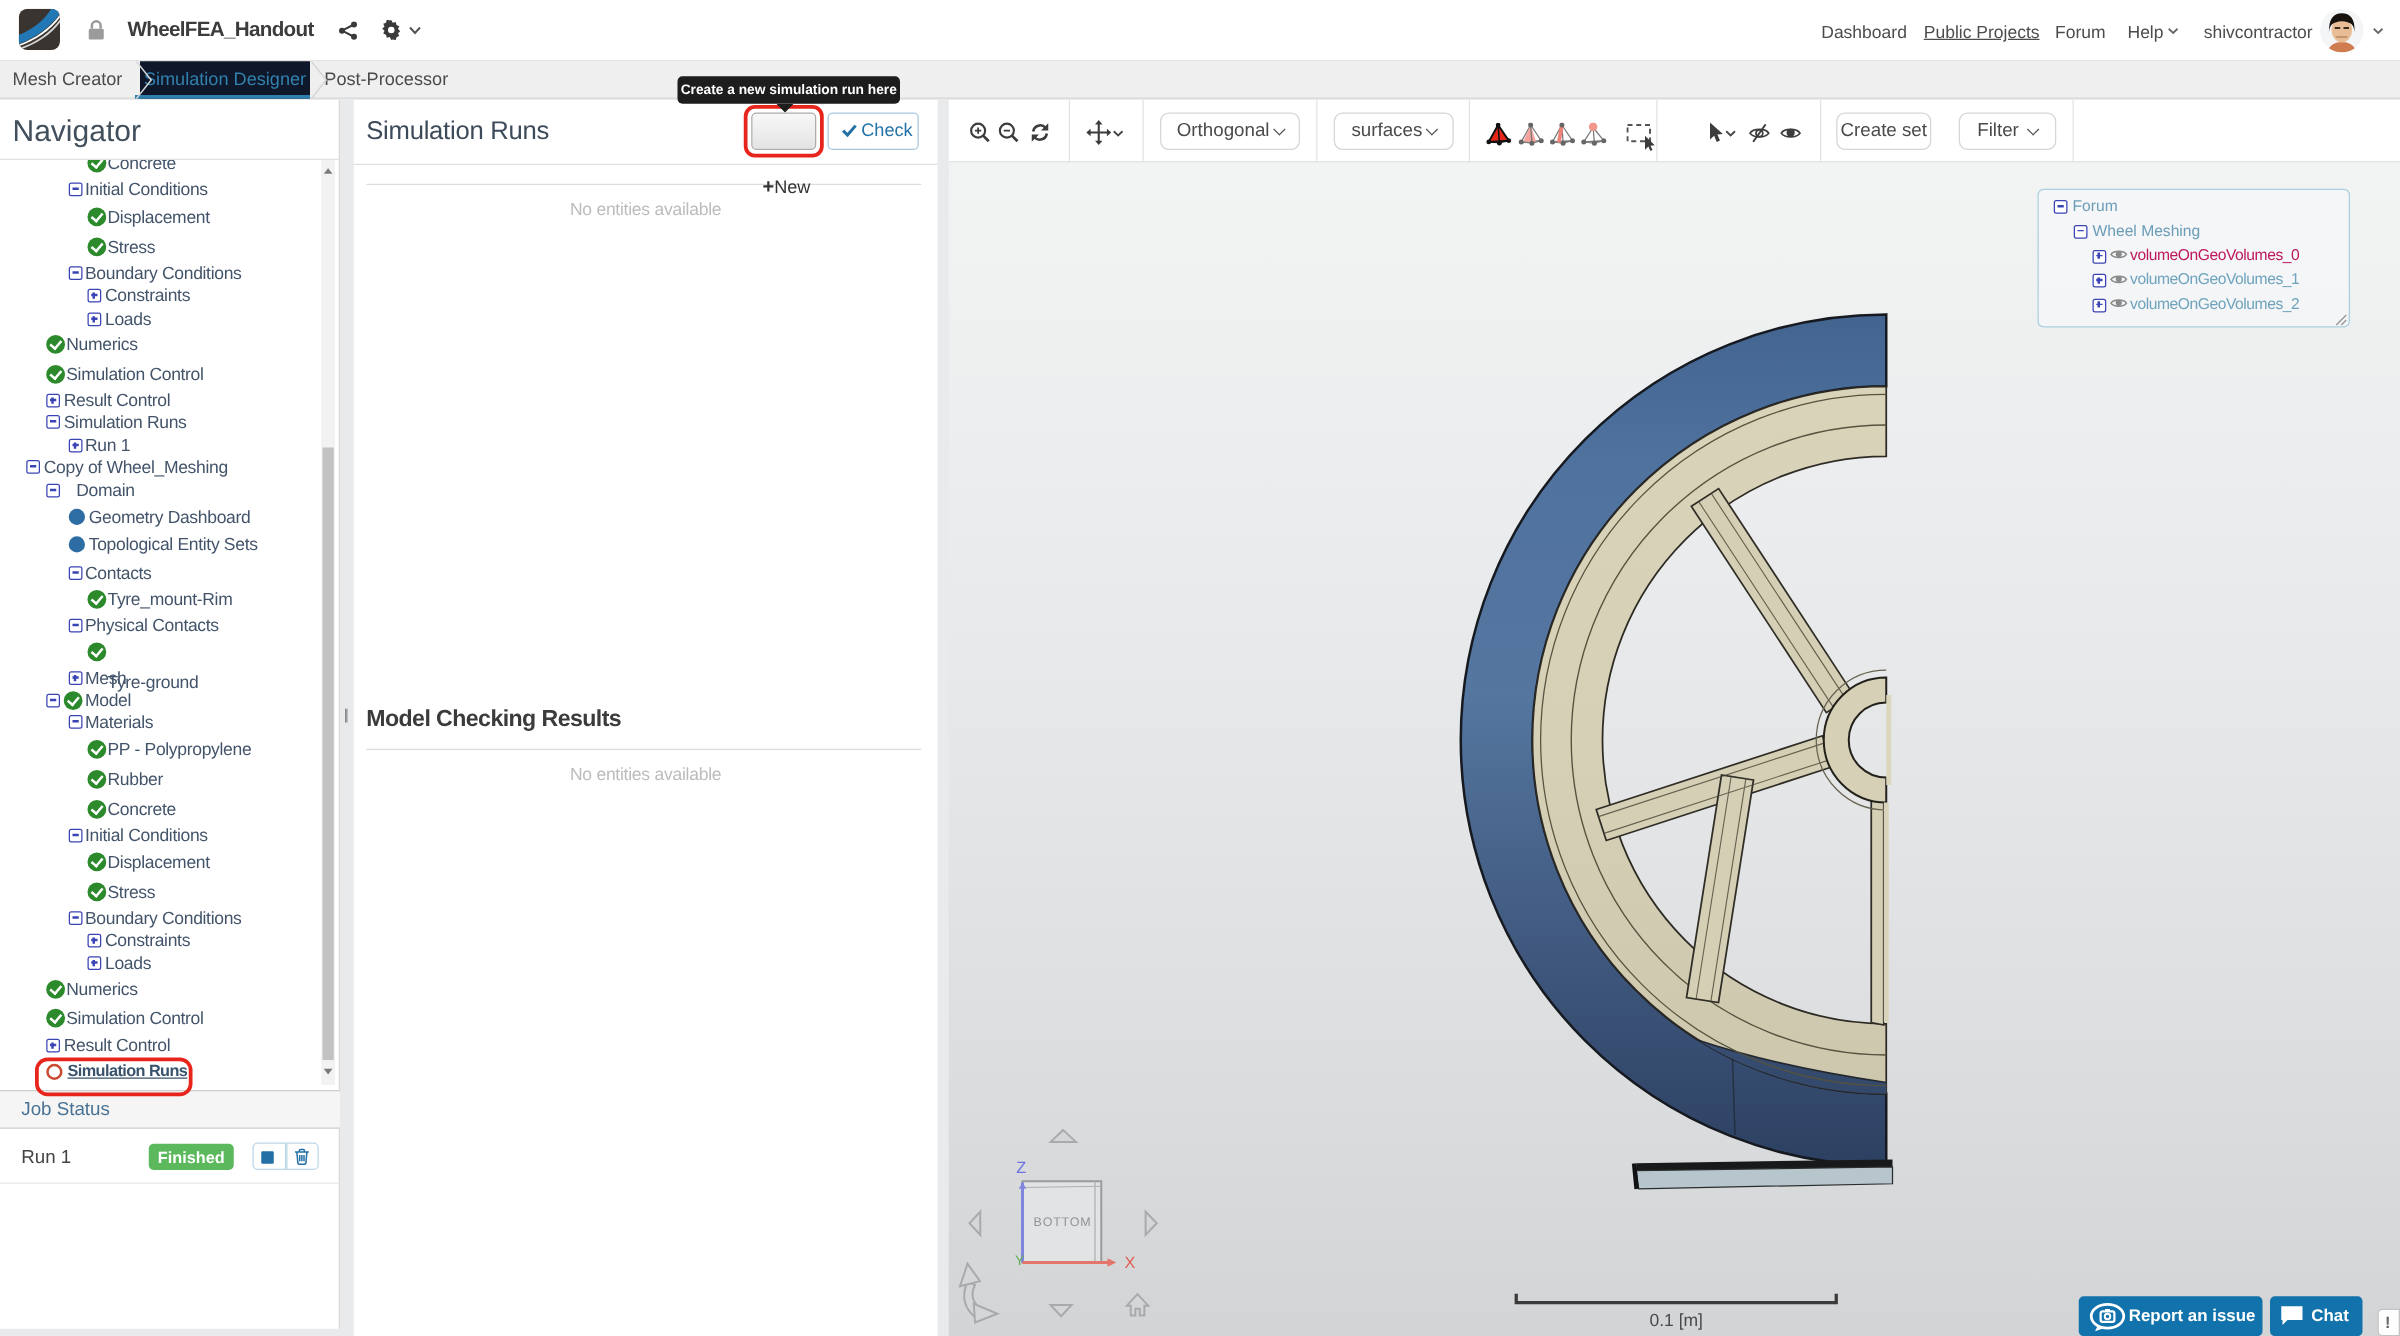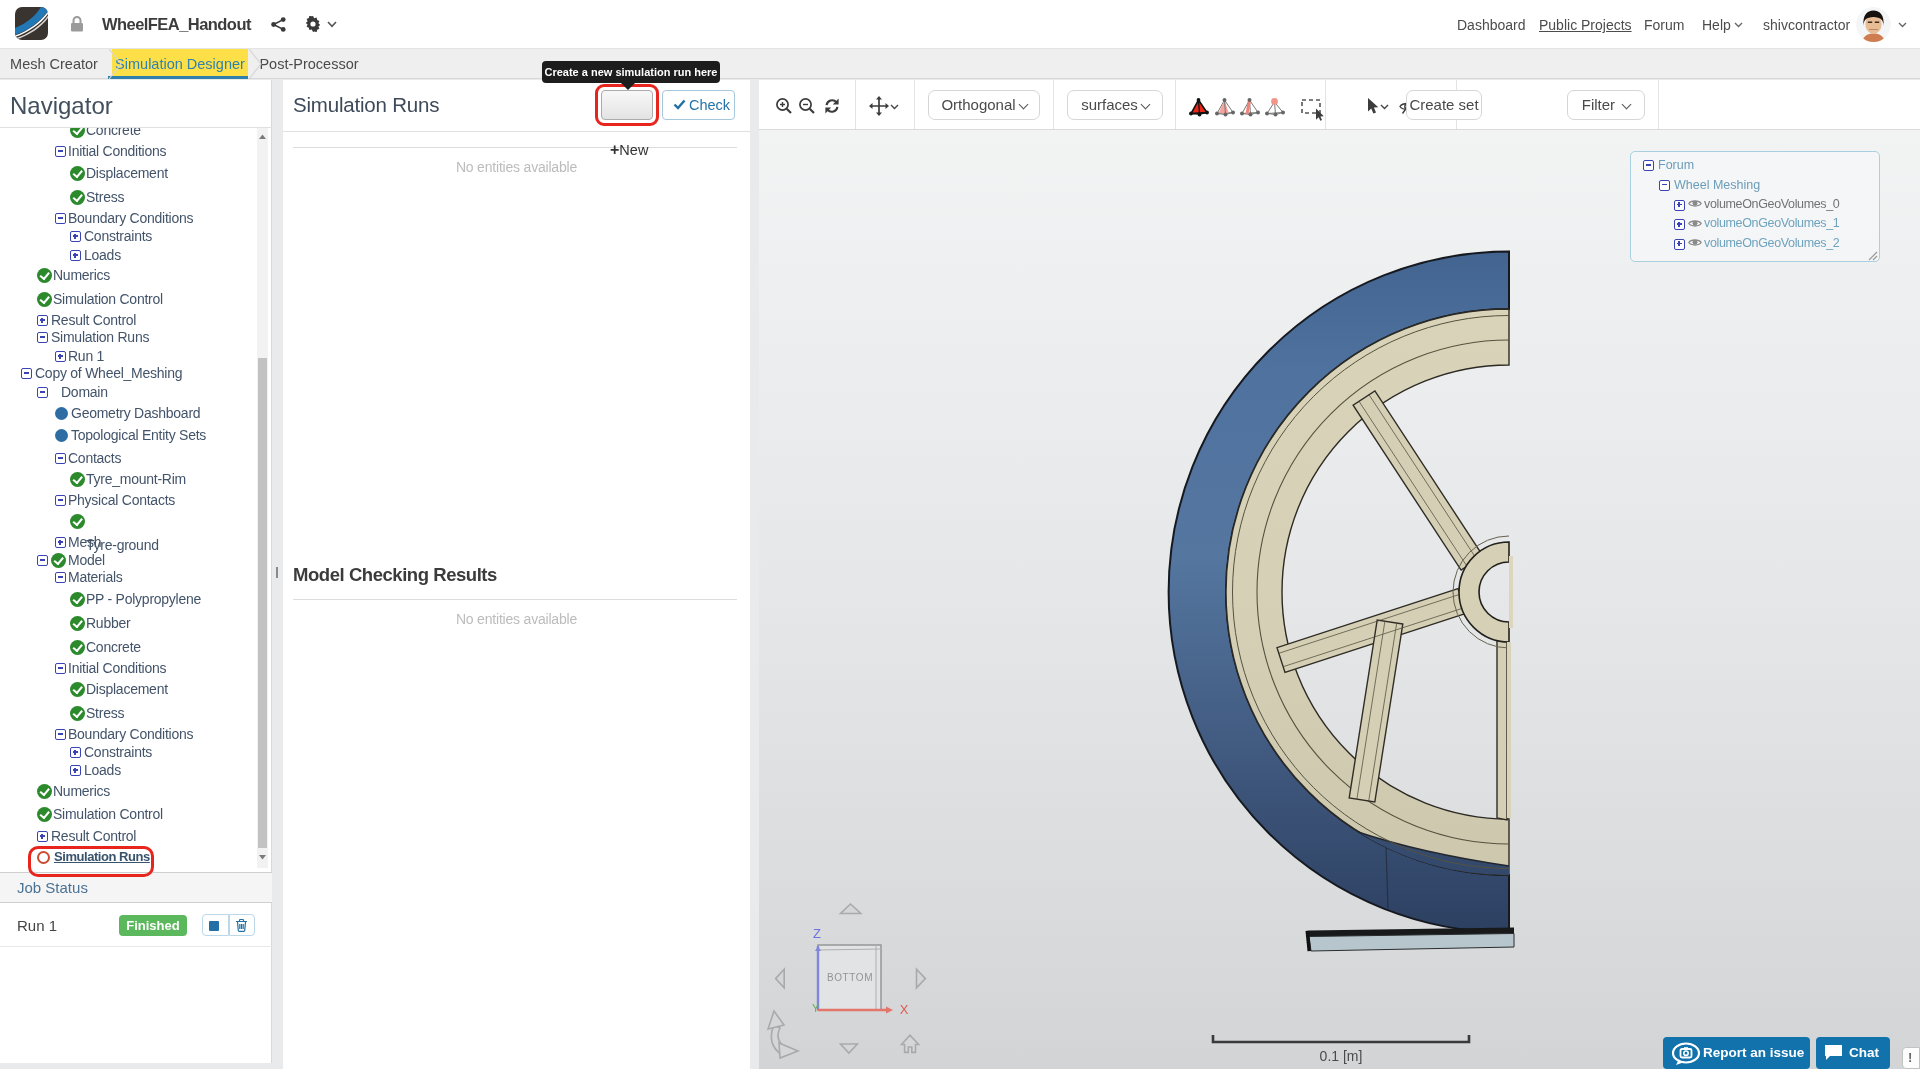--- a/index.html
+++ b/index.html
@@ -70,21 +70,21 @@
 <path d="M7.5 19 C6.5 8 11 3.5 17.5 3.5 C24 3.5 28.5 8 27.5 19 C27.5 12.5 24.5 10.5 17.5 10 C10.5 10.5 7.5 12.5 7.5 19 Z" fill="#17120e"></path>
 <path d="M11.8 15.3 h4.4 M18.8 15.3 h4.4" stroke="#3d2b20" stroke-width="1.6"></path>
 <path d="M13 22.5 h9" stroke="#b98762" stroke-width="1.2"></path>
 </g>
   </svg>
 <svg class="abs" style="left:1898px;top:22px;" width="9" height="6" viewBox="0 0 9 6">
     <path d="M1 1 L4.5 4.4 L8 1" fill="none" stroke="#666" stroke-width="1.4"></path>
   </svg>
 <div class="abs" style="left:0;top:49px;width:1920px;height:30px;background:#efefef;border-bottom:1px solid #d7d7d7;"></div>
 <div class="abs" style="left:0;top:49px;width:108px;height:30px;font-size:14.5px;color:#4a4a4a;text-align:center;line-height:30px;white-space:nowrap;">Mesh Creator</div>
-<div class="abs" style="left:112px;top:49px;width:136px;height:30px;background:#fde047;font-size:14.5px;color:#3181ad;text-align:center;line-height:30px;white-space:nowrap;">Simulation Designer</div>
+<div class="abs" style="left:112px;top:49px;width:136px;height:30px;background:#0f172a;font-size:14.5px;color:#3181ad;text-align:center;line-height:30px;white-space:nowrap;">Simulation Designer</div>
 <div class="abs" style="left:108px;top:76px;width:140px;height:3px;background:#2e7fac;"></div>
 <div class="abs" style="left:257px;top:49px;width:104px;height:30px;font-size:14.5px;color:#4a4a4a;text-align:center;line-height:30px;white-space:nowrap;">Post-Processor</div>
 <svg class="abs" style="left:108px;top:49px;" width="16" height="30" viewBox="0 0 16 30">
     <path d="M1 0 L13 15 L1 30" fill="none" stroke="#d6d6d6" stroke-width="1.2"></path>
   </svg>
 <svg class="abs" style="left:248px;top:49px;" width="16" height="30" viewBox="0 0 16 30">
     <path d="M1 0 L13 15 L1 30" fill="none" stroke="#d6d6d6" stroke-width="1.2"></path>
   </svg>
 <div class="abs" style="left:0;top:80px;width:272px;height:983px;background:#fff;border-right:1px solid #d9d9d9;"></div>
 <div class="abs" style="left:10px;top:92px;font-size:24px;color:#424f5c;">Navigator</div>
@@ -283,21 +283,21 @@
   </svg>
 <svg class="abs" style="left:1399px;top:99px;" width="17" height="15" viewBox="0 0 17 15">
 <path d="M1 7.5 C3.5 3.5 13.5 3.5 16 7.5 C13.5 11.5 3.5 11.5 1 7.5 Z" fill="none" stroke="#3c3c3c" stroke-width="1.4"></path>
 <circle cx="8.5" cy="7.5" r="2.7" fill="none" stroke="#3c3c3c" stroke-width="1.4"></circle>
 <path d="M13.5 0.5 L3.5 14.5" stroke="#3c3c3c" stroke-width="1.4"></path>
   </svg>
 <svg class="abs" style="left:1424px;top:100px;" width="17" height="13" viewBox="0 0 17 13">
 <path d="M1 6.5 C3.5 2.5 13.5 2.5 16 6.5 C13.5 10.5 3.5 10.5 1 6.5 Z" fill="none" stroke="#3c3c3c" stroke-width="1.4"></path>
 <circle cx="8.5" cy="6.2" r="3.3" fill="#3c3c3c"></circle>
   </svg>
-<div class="btn-outline" style="left:1406px;top:90px;width:76px;height:30px;line-height:28px;">Create set</div>
+<div class="btn-outline" style="left:1469px;top:90px;width:76px;height:30px;line-height:28px;">Create set</div>
 <div class="btn-outline" style="left:1567px;top:90px;width:78px;height:30px;line-height:28px;">Filter&nbsp;<span class="chev"></span></div>
 <div class="abs" style="left:759px;top:130px;width:1161px;height:939px;background:linear-gradient(180deg,#f2f3f3 0%,#ebeced 30%,#e4e5e6 55%,#dadcdd 80%,#d2d4d6 100%);"></div>
 <svg class="abs" style="left:759px;top:130px;" width="1161" height="939" viewBox="759 130 1161 939">
 <defs>
 <linearGradient id="tyre" x1="0" y1="251" x2="0" y2="933" gradientUnits="userSpaceOnUse">
 <stop offset="0" stop-color="#42648f"></stop>
         <stop offset="0.18" stop-color="#50729f"></stop>
         <stop offset="0.45" stop-color="#54769f"></stop>
         <stop offset="0.75" stop-color="#40587e"></stop>
         <stop offset="1" stop-color="#2c4061"></stop>
@@ -371,21 +371,21 @@
 <div class="abs" style="left:1630px;top:151px;width:250px;height:111px;background:rgba(245,247,248,0.75);border:1px solid #a9cfe0;border-radius:5px;"></div>
 <span class="abs pm" style="left:1643px;top:160px;"></span>
 <div class="abs" style="left:1658px;top:158px;font-size:12.5px;color:#6b9cb8;">Forum</div>
 <span class="abs pm" style="left:1659px;top:179.5px;"></span>
 <div class="abs" style="left:1674px;top:177.5px;font-size:12.5px;color:#6b9cb8;">Wheel Meshing</div>
 <span class="abs pm plus" style="left:1674px;top:199.5px;"></span>
 <svg class="abs" style="left:1688px;top:198px;" width="14" height="11" viewBox="0 0 17 13">
     <path d="M1 6.5 C3.5 2.5 13.5 2.5 16 6.5 C13.5 10.5 3.5 10.5 1 6.5 Z" fill="none" stroke="#8a8a8a" stroke-width="1.6"></path>
     <circle cx="8.5" cy="6.2" r="3" fill="#8a8a8a"></circle>
   </svg>
-<div class="abs" style="left:1704px;top:196.5px;font-size:12.5px;letter-spacing:-0.35px;color:#737373;">volumeOnGeoVolumes_0</div>
+<div class="abs" style="left:1704px;top:196.5px;font-size:12.5px;letter-spacing:-0.35px;color:#be185d;">volumeOnGeoVolumes_0</div>
 <span class="abs pm plus" style="left:1674px;top:219px;"></span>
 <svg class="abs" style="left:1688px;top:218px;" width="14" height="11" viewBox="0 0 17 13">
     <path d="M1 6.5 C3.5 2.5 13.5 2.5 16 6.5 C13.5 10.5 3.5 10.5 1 6.5 Z" fill="none" stroke="#8a8a8a" stroke-width="1.6"></path>
     <circle cx="8.5" cy="6.2" r="3" fill="#8a8a8a"></circle>
   </svg>
 <div class="abs" style="left:1704px;top:216px;font-size:12.5px;letter-spacing:-0.35px;color:#6fa3bd;">volumeOnGeoVolumes_1</div>
 <span class="abs pm plus" style="left:1674px;top:238.5px;"></span>
 <svg class="abs" style="left:1688px;top:237px;" width="14" height="11" viewBox="0 0 17 13">
     <path d="M1 6.5 C3.5 2.5 13.5 2.5 16 6.5 C13.5 10.5 3.5 10.5 1 6.5 Z" fill="none" stroke="#8a8a8a" stroke-width="1.6"></path>
     <circle cx="8.5" cy="6.2" r="3" fill="#8a8a8a"></circle>

